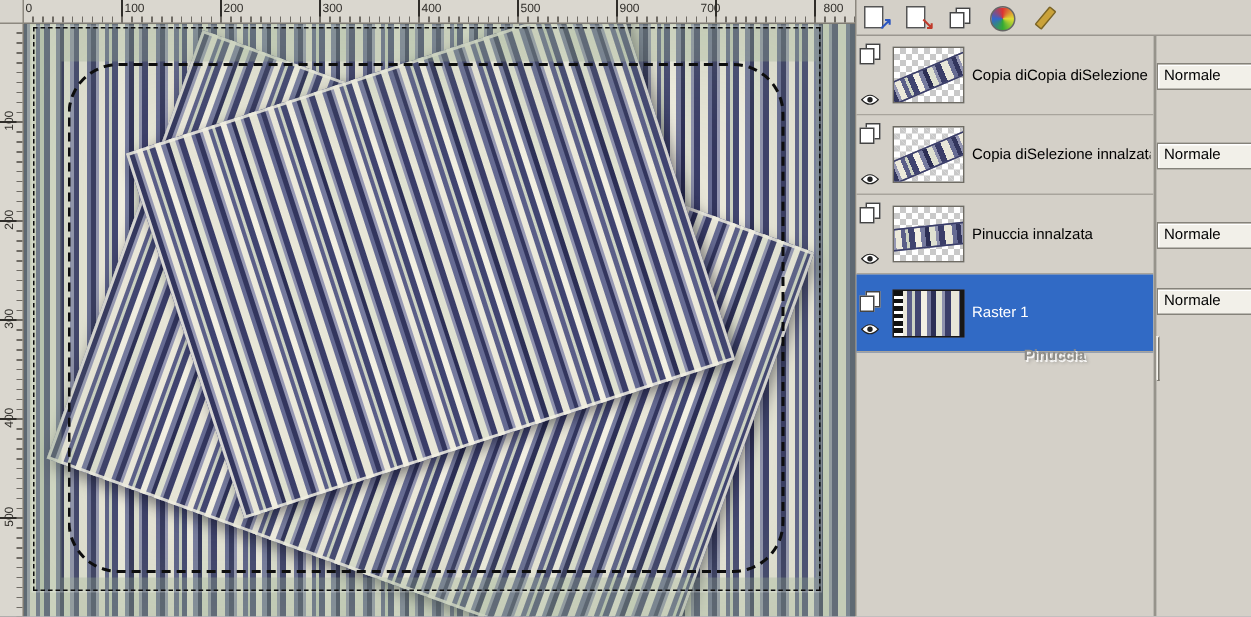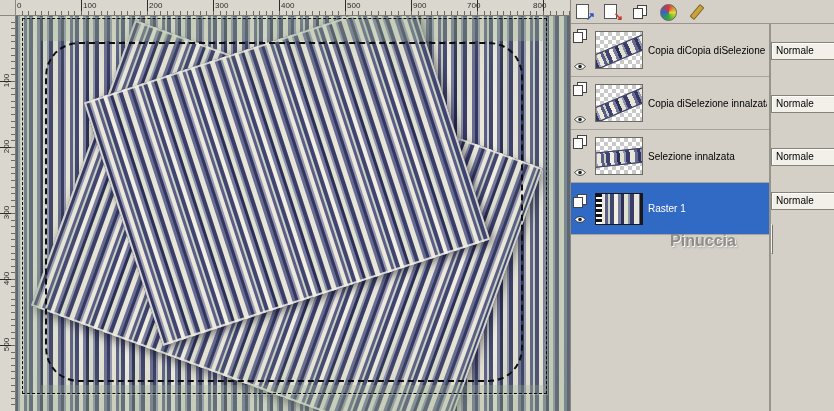--- a/index.html
+++ b/index.html
@@ -102,39 +102,39 @@
   .blendcol{flex:1;}
   .brow{height:53px;display:flex;align-items:center;}
   .brow.sel{height:36px;}
   .blend-box{height:18px;line-height:16px;width:70px;background:#f2f0e9;border:1px solid #85827a;
              box-shadow:inset 1px 1px 0 #fff;font-size:10px;padding-left:4px;box-sizing:border-box;
              color:#000;}
 
   .watermark{position:absolute;left:0;right:0;top:208px;text-align:center;color:#8e8d89;
              pointer-events:none;z-index:3;
              text-shadow:1px 1px 0 rgba(255,255,255,.85),2px 2px 2px rgba(60,60,60,.25);}
-  .wm1{font-size:16px;font-weight:bold;}
+  .wm1{font-size:10px;font-weight:bold;}
   .wm2{font-size:14px;font-weight:bold;}
 </style>
 </head>
 <body>
 
 <div id="app">
 
   <div class="corner"></div>
   <div class="hruler">
     <span style="left:2px">0</span>
     <span style="left:68px">100</span>
     <span style="left:134px">200</span>
     <span style="left:200px">300</span>
     <span style="left:266px">400</span>
     <span style="left:332px">500</span>
     <span style="left:398px">900</span>
     <span style="left:452px">700</span>
-    <span style="left:518px">800</span>
+    <span style="left:534px">800</span>
   </div>
   <div class="vruler">
     <span style="top:61px">100</span>
     <span style="top:127px">200</span>
     <span style="top:193px">300</span>
     <span style="top:259px">400</span>
     <span style="top:325px">500</span>
   </div>
 
   <div class="canvas stripes">
@@ -203,21 +203,21 @@
           <div class="lcol">
             <div class="pages"></div>
             <svg class="eye" viewBox="0 0 13 9">
               <path d="M1 4.5 Q6.5 -1.5 12 4.5 Q6.5 10.5 1 4.5 Z" fill="#fff" stroke="#222" stroke-width="0.8"></path>
               <circle cx="6.5" cy="4.5" r="1.8" fill="#222"></circle>
               </svg>
           </div>
           <div class="thumb">
             <div class="streak flat stripes"></div>
           </div>
-          <div class="llabel">Selezione innalzata</div>
+          <div class="llabel">Pinuccia innalzata</div>
         </div>
 
         <div class="lrow selected">
           <div class="lcol">
             <div class="pages"></div>
             <svg class="eye" viewBox="0 0 13 9">
               <path d="M1 4.5 Q6.5 -1.5 12 4.5 Q6.5 10.5 1 4.5 Z" fill="#fff" stroke="#222" stroke-width="0.8"></path>
               <circle cx="6.5" cy="4.5" r="1.8" fill="#222"></circle>
               </svg>
           </div>

